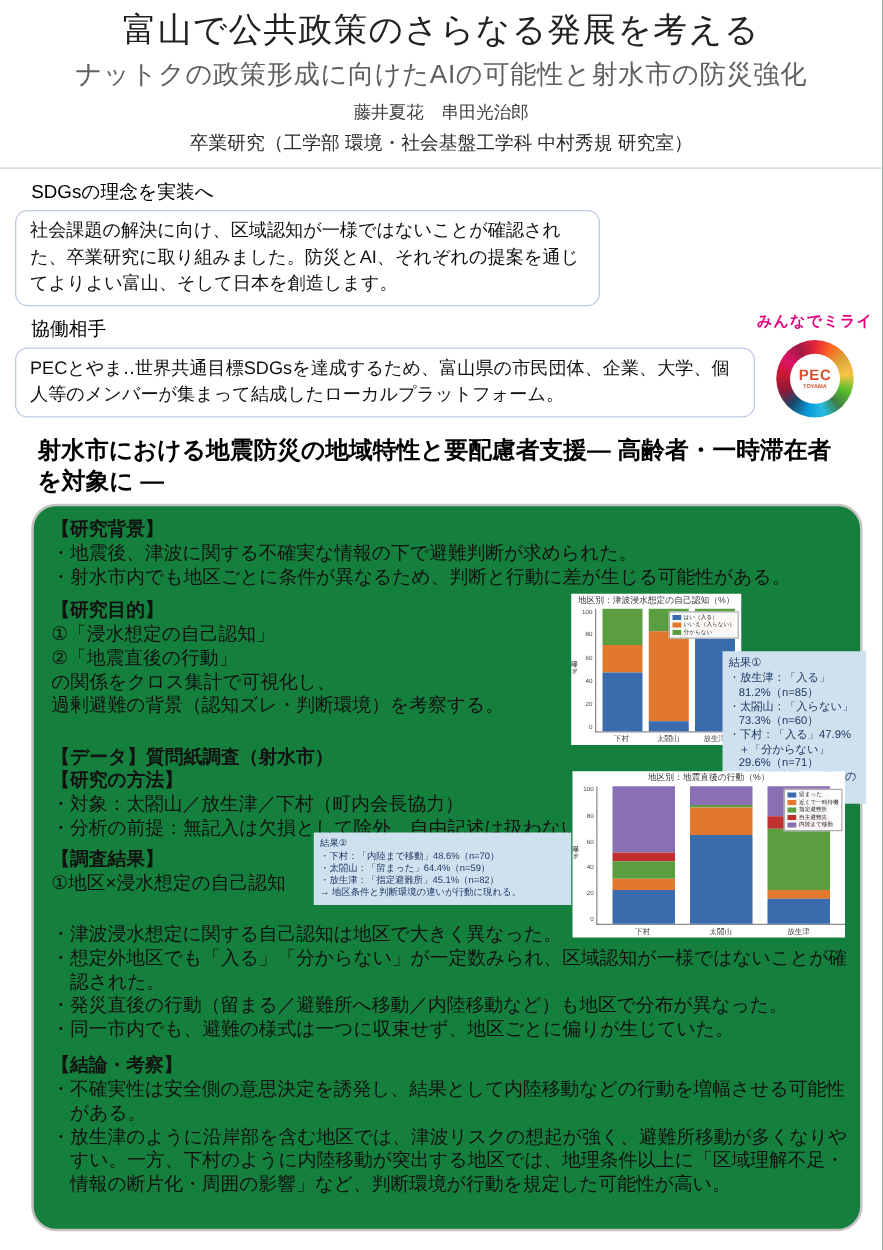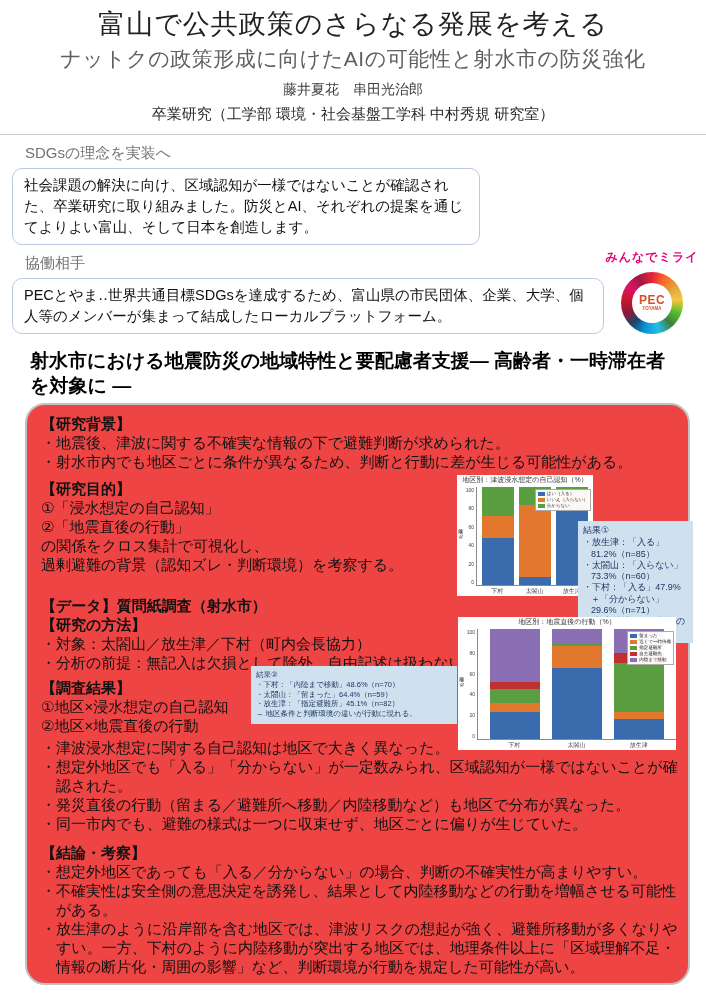--- a/index.html
+++ b/index.html
@@ -10,21 +10,21 @@
   }
   
   .header{ text-align:center; padding-top:8px; }
   .main-title{ font-size:27px; font-weight:400; letter-spacing:1px; color:#222; line-height:1.2; }
   .sub-title{ font-size:21px; font-weight:400; color:#5f5f5f; margin-top:5px; letter-spacing:.5px; }
   .authors{ font-size:14px; color:#3d3d3d; margin-top:8px; }
   .affiliation{ font-size:15px; color:#2b2b2b; margin-top:6px; }
   .top-divider{ border:none; border-top:1px solid #cfcfcf; margin:10px 0 0 0; }
 
   
-  .section-label{ font-size:15px; color:#737373; margin:9px 0 5px 25px; }
+  .section-label{ font-size:15px; color:#000000; margin:9px 0 5px 25px; }
   .round-box{
     border:1px solid #bdc9e2; border-radius:10px; background:#fff;
     margin-left:12px; padding:6px 11px; font-size:14.5px; line-height:1.45; color:#111;
     box-sizing:border-box;
   }
   .box-sdgs{ width:468px; }
   .box-partner{ width:592px; }
 
   
   .logo-wrap{ position:absolute; top:249px; right:6px; width:96px; text-align:center; }
@@ -44,21 +44,21 @@
   
   .research-title{
     font-size:19px; font-weight:bold; color:#000; width:645px;
     margin:15px 0 0 30px; line-height:1.28;
   }
   .research-author{ font-size:17px; font-weight:bold; color:#000; text-align:right; margin:4px 58px 0 0; }
 
   
   .big-box{
     position:absolute; left:25px; top:403px; width:665px; height:582px;
-    border:2px solid #c2c2c2; border-radius:20px; box-sizing:border-box; background:#ef4444;
+    border:2px solid #c2c2c2; border-radius:20px; box-sizing:border-box; background:#15803d;
   }
   .blk{ position:absolute; font-size:15px; line-height:19px; color:#111; }
   .blk-heading{ font-weight:bold; }
   .b{ padding-left:15px; text-indent:-15px; }
   .bb-bg{ left:14px; top:9px; width:625px; }
   .bb-purpose{ left:14px; top:74px; width:420px; }
   .bb-method{ left:14px; top:191px; width:445px; }
   .bb-survey{ left:14px; top:273px; width:235px; }
   .bb-survey-bullets{ left:14px; top:333px; width:642px; }
   .bb-conclusion{ left:14px; top:438px; width:644px; }
@@ -149,35 +149,33 @@
     <div>
         <div class="b">・対象：太閤山／放生津／下村（町内会長協力）</div>
         <div class="b">・分析の前提：無記入は欠損として除外、自由記述は扱わない</div>
       </div>
   </div>
 
   <div class="blk bb-survey">
     <div class="blk-heading">【調査結果】</div>
     <div>
         <div class="pline">①地区×浸水想定の自己認知</div>
-        <div class="pline">②地区×地震直後の行動</div>
       </div>
   </div>
 
   <div class="blk bb-survey-bullets">
       <div class="b">・津波浸水想定に関する自己認知は地区で大きく異なった。</div>
       <div class="b">・想定外地区でも「入る」「分からない」が一定数みられ、区域認知が一様ではないことが確認された。</div>
       <div class="b">・発災直後の行動（留まる／避難所へ移動／内陸移動など）も地区で分布が異なった。</div>
       <div class="b">・同一市内でも、避難の様式は一つに収束せず、地区ごとに偏りが生じていた。</div>
     </div>
 
   <div class="blk bb-conclusion">
     <div class="blk-heading">【結論・考察】</div>
     <div>
-        <div class="b">・想定外地区であっても「入る／分からない」の場合、判断の不確実性が高まりやすい。</div>
         <div class="b">・不確実性は安全側の意思決定を誘発し、結果として内陸移動などの行動を増幅させる可能性がある。</div>
         <div class="b">・放生津のように沿岸部を含む地区では、津波リスクの想起が強く、避難所移動が多くなりやすい。一方、下村のように内陸移動が突出する地区では、地理条件以上に「区域理解不足・情報の断片化・周囲の影響」など、判断環境が行動を規定した可能性が高い。</div>
       </div>
   </div>
 
   <div class="chart chart1">
       <div class="c-title">地区別：津波浸水想定の自己認知（%）</div>
       <div class="c-body">
         <div class="c-ylabel">割合（%）</div>
         <div class="c-yaxis" style="height: 98px;">

